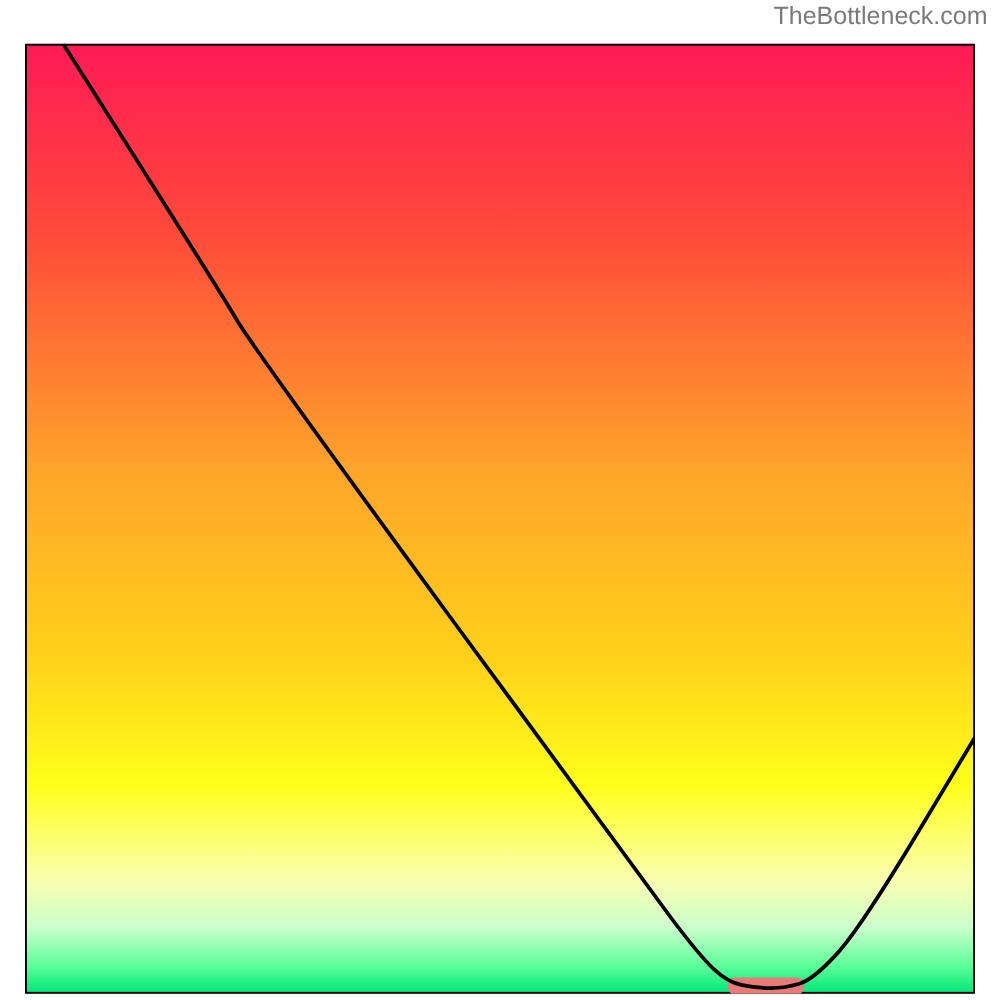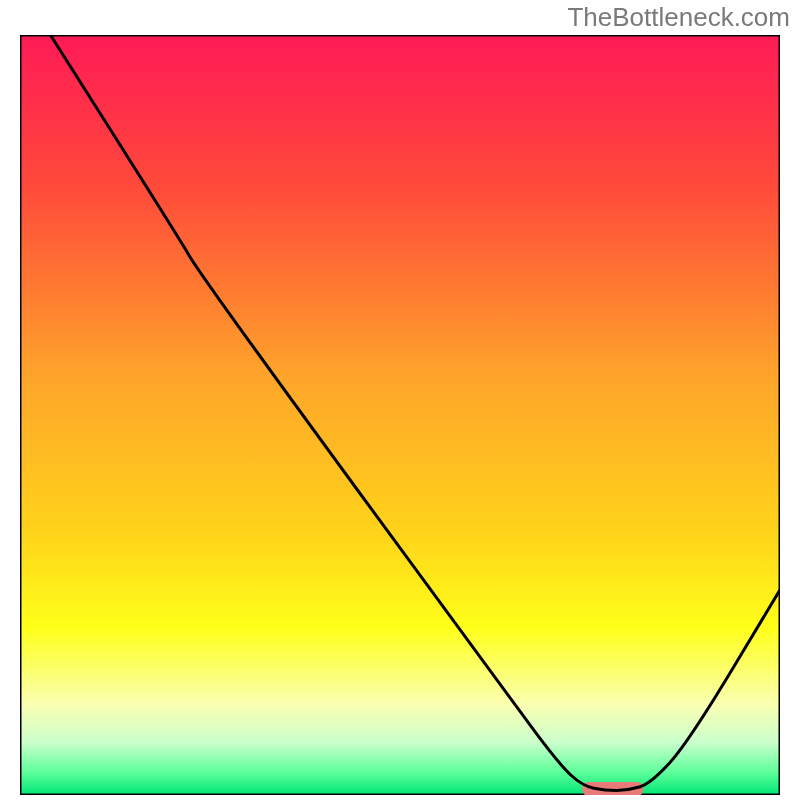--- a/index.html
+++ b/index.html
@@ -14,21 +14,21 @@
   .chart-container {
     position: relative;
     width: 800px;
     height: 800px;
     background: #ffffff;
   }
   .watermark {
     position: absolute;
     top: 2px;
     right: 10px;
-    font-size: 26px;
+    font-size: 20px;
     color: #7a7a7a;
     font-weight: 400;
     letter-spacing: 0px;
   }
   .plot-area {
     position: absolute;
     left: 20px;
     top: 35px;
     width: 760px;
     height: 760px;

